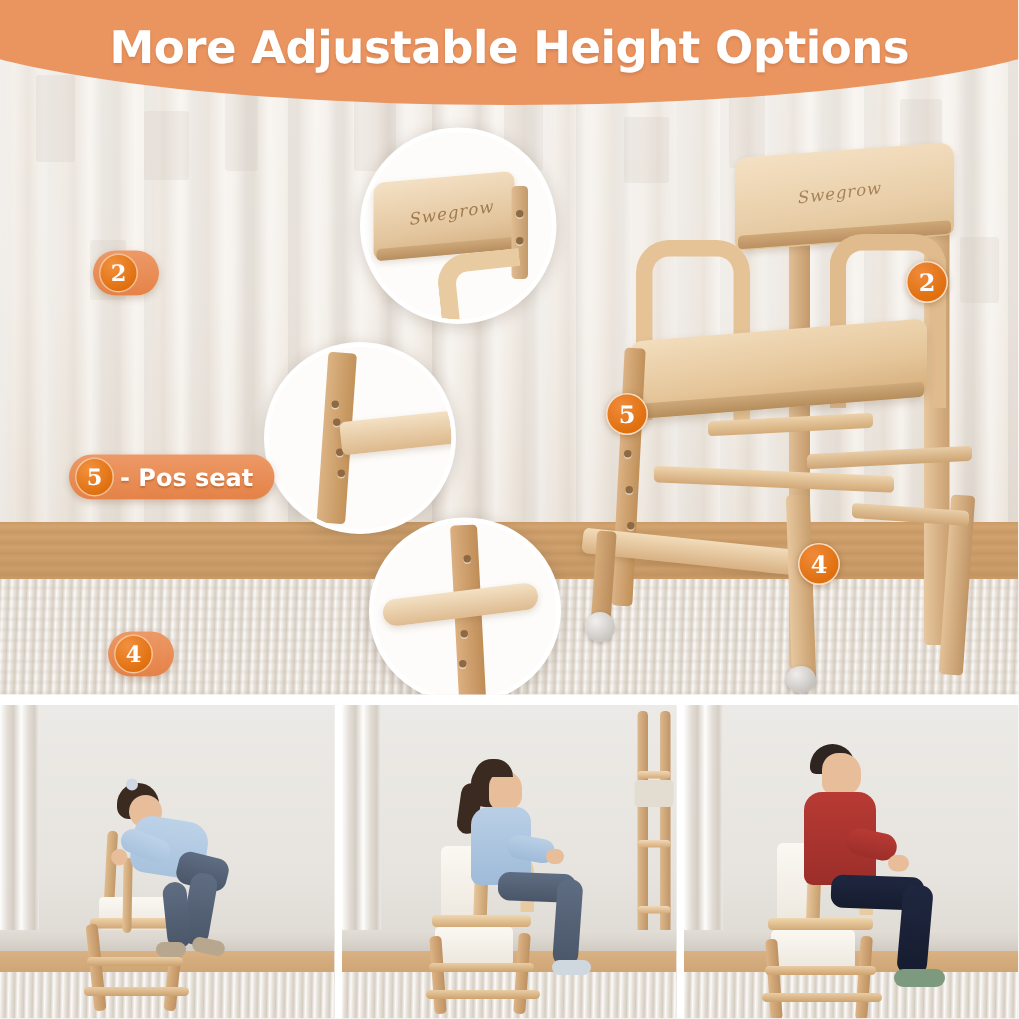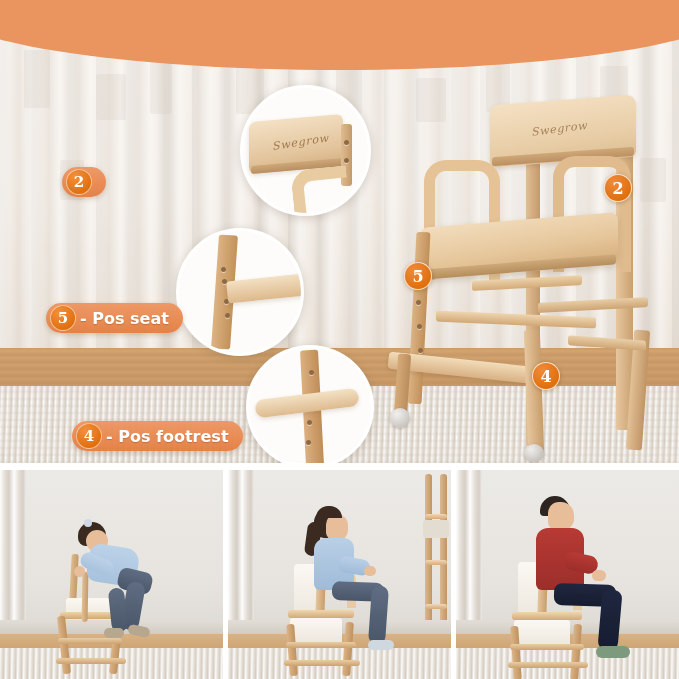--- a/index.html
+++ b/index.html
@@ -353,26 +353,26 @@
       <span class="pnum">2</span>
     </div>
 
     <div class="pill" style="left:46px;top:303px;">
       <span class="pnum">5</span>
       <span class="ptxt">- Pos seat</span>
     </div>
 
     <div class="pill" style="left:72px;top:421px;">
       <span class="pnum">4</span>
-      <span class="ptxt">- Pos footrest</span>
     </div>
 
     <div class="header-band"></div>
   </div>
 
+  <div class="header-title">More Adjustable Height Options</div>
 
   <div class="panels">
 
     <div class="panel">
       <div class="p-wall"></div>
       <div class="p-curtain"></div>
       <div class="p-base"></div>
       <div class="p-floor"></div>
       <div class="p-rug"></div>
 

